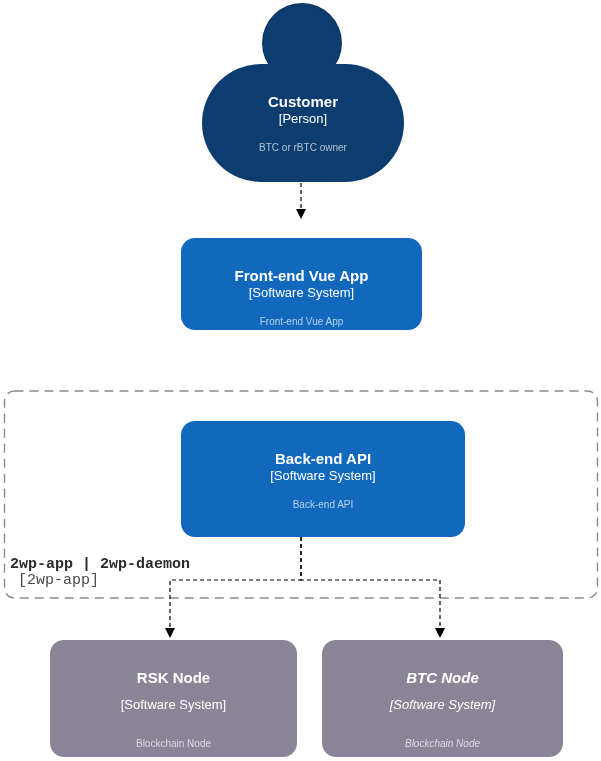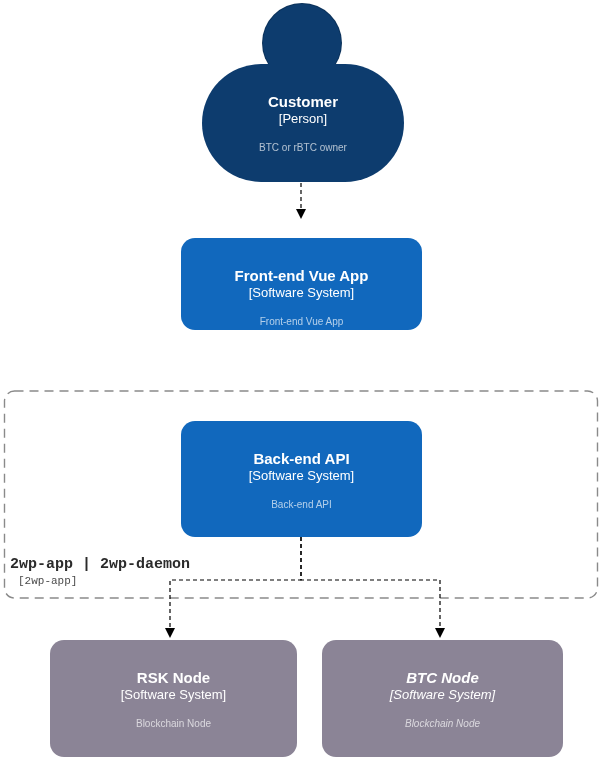--- a/index.html
+++ b/index.html
@@ -68,42 +68,43 @@
     width: 202px;
     height: 118px;
     border-radius: 60px;
     background: var(--person-fill, #0d3c6e);
   }
   .system {
     border-radius: 14px;
     background: var(--system-fill, #1168bd);
   }
   .frontend { left: 181px; top: 238px; width: 241px; height: 92px; }
-  .backend  { left: 181px; top: 421px; width: 241px; height: 116px; }
+  .backend  { left: 181px; top: 421px; width: 284px; height: 116px; }
   .external {
     border-radius: 14px;
     background: var(--external-fill, #8b8496);
+    gap: 10px;
   }
   .rsk { left: 50px;  top: 640px; width: 247px; height: 117px; }
   .btc { left: 322px; top: 640px; width: 241px; height: 117px; font-style: italic; }
   .boundary-label {
     position: absolute;
     left: 10px;
     top: 555px;
     font-family: Liberation Mono, monospace;
   }
   .boundary-label .b-title {
     font-weight: bold;
     font-size: 15px;
     line-height: 19px;
     color: #2b2b2b;
     white-space: nowrap;
   }
   .boundary-label .b-subtitle {
-    font-size: 11px;
+    font-size: 15px;
     line-height: 14px;
     color: #4a4a4a;
     white-space: nowrap;
     padding-left: 8px;
   }
 </style>
 </head>
 <body>
 
 <div class="canvas">

